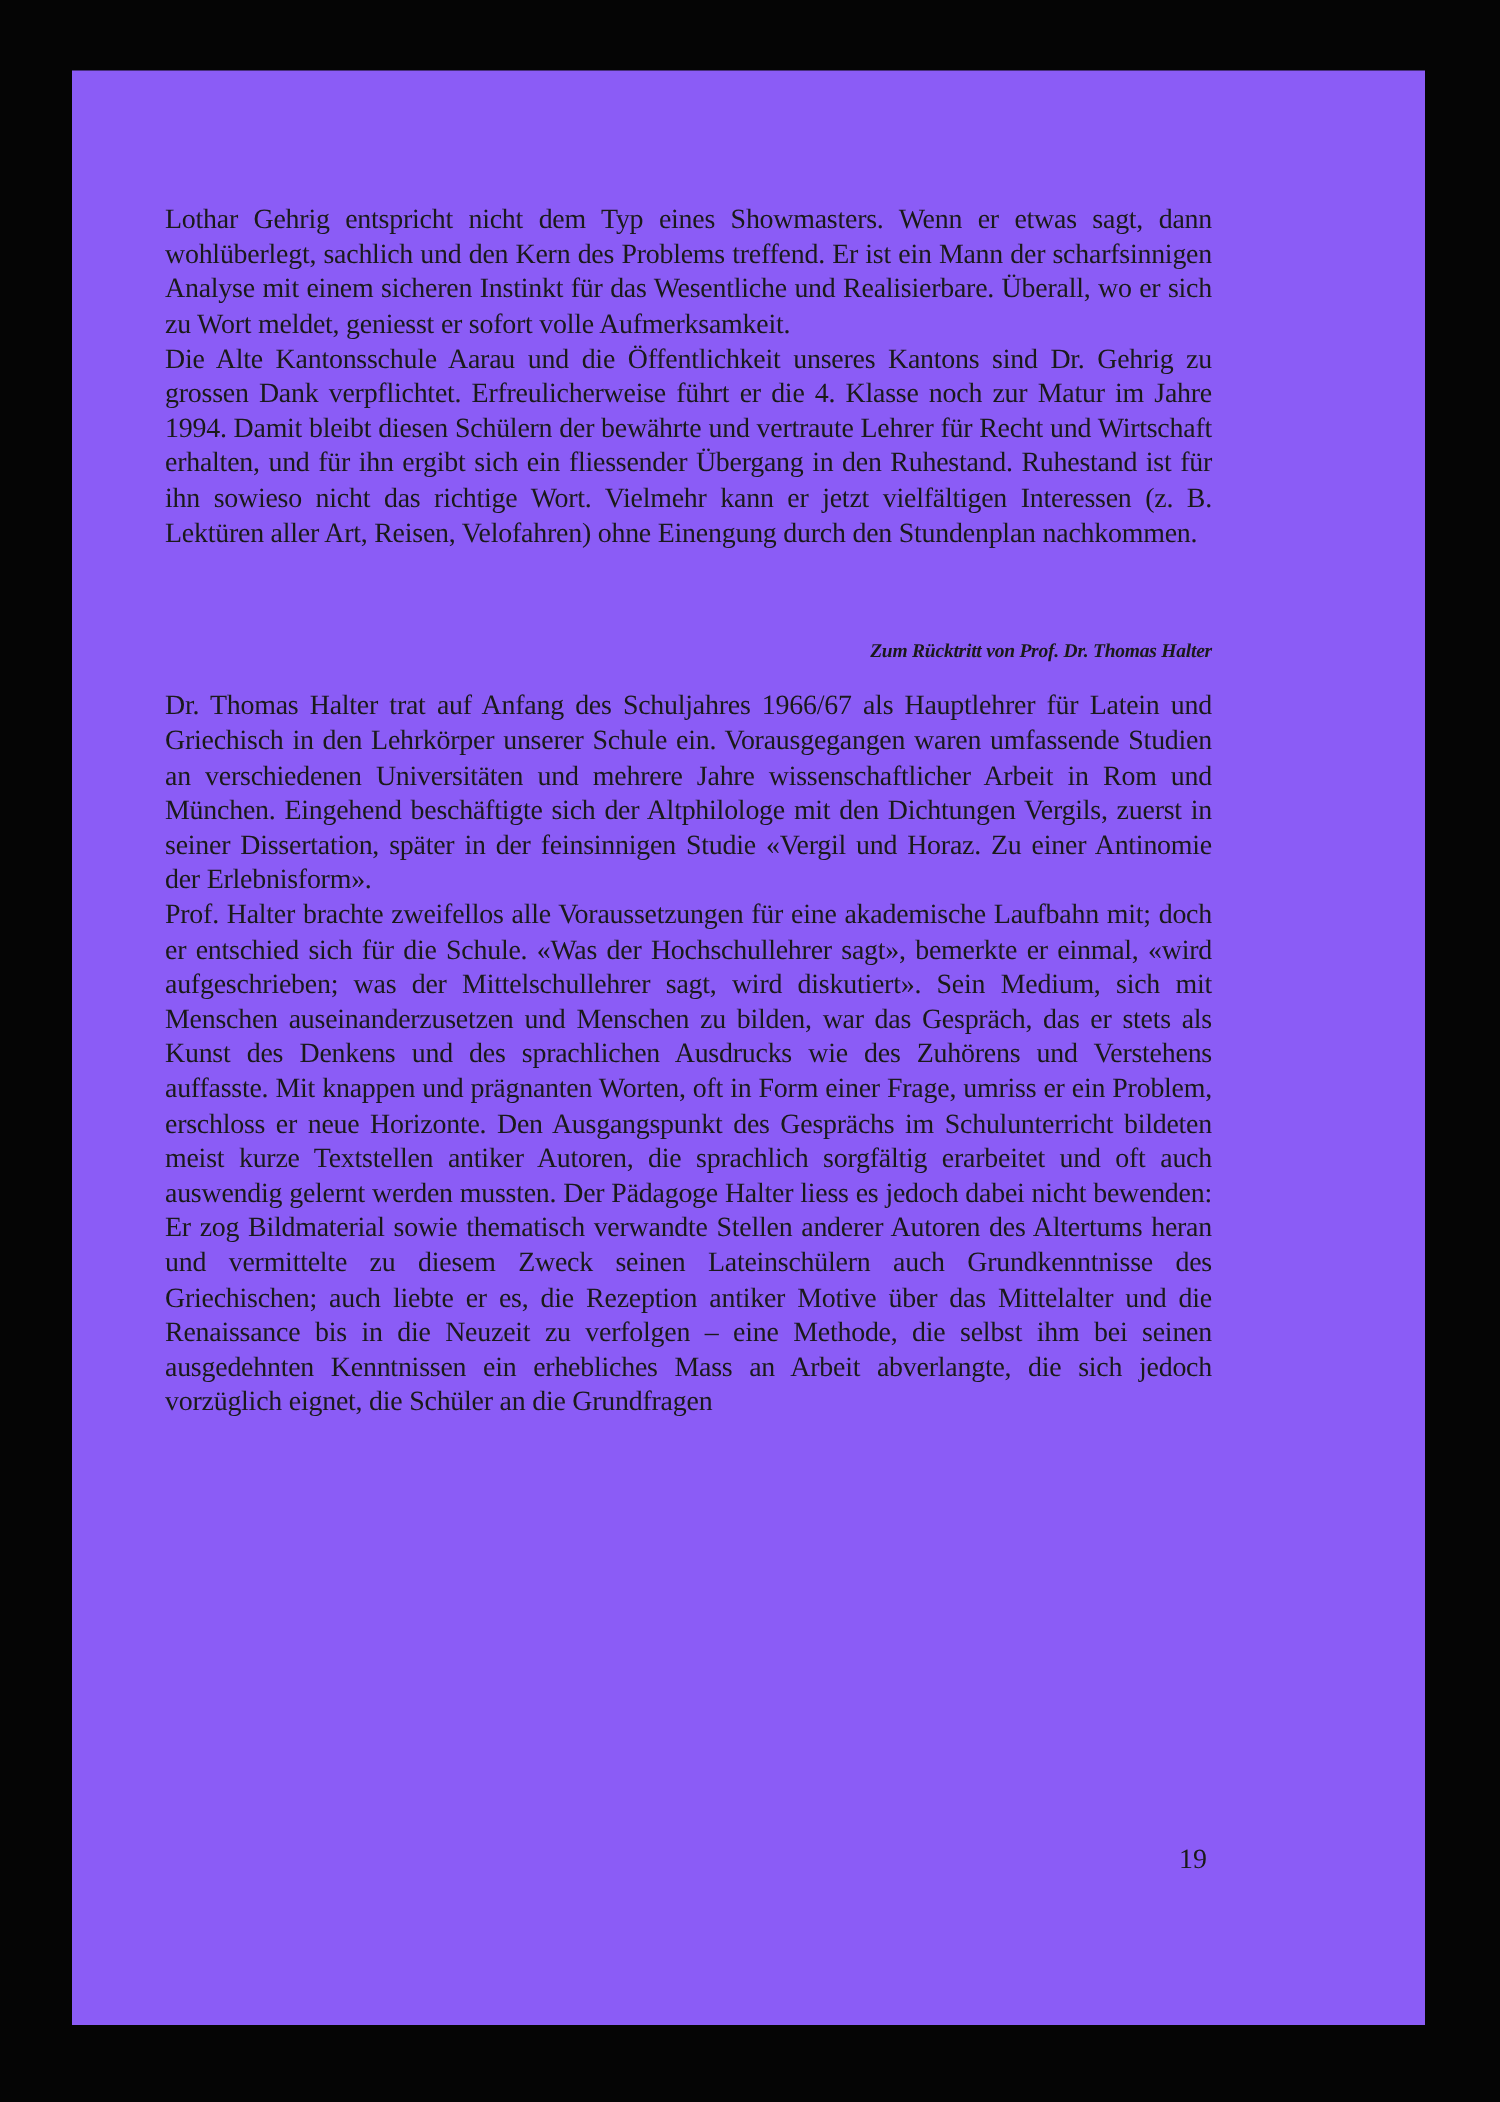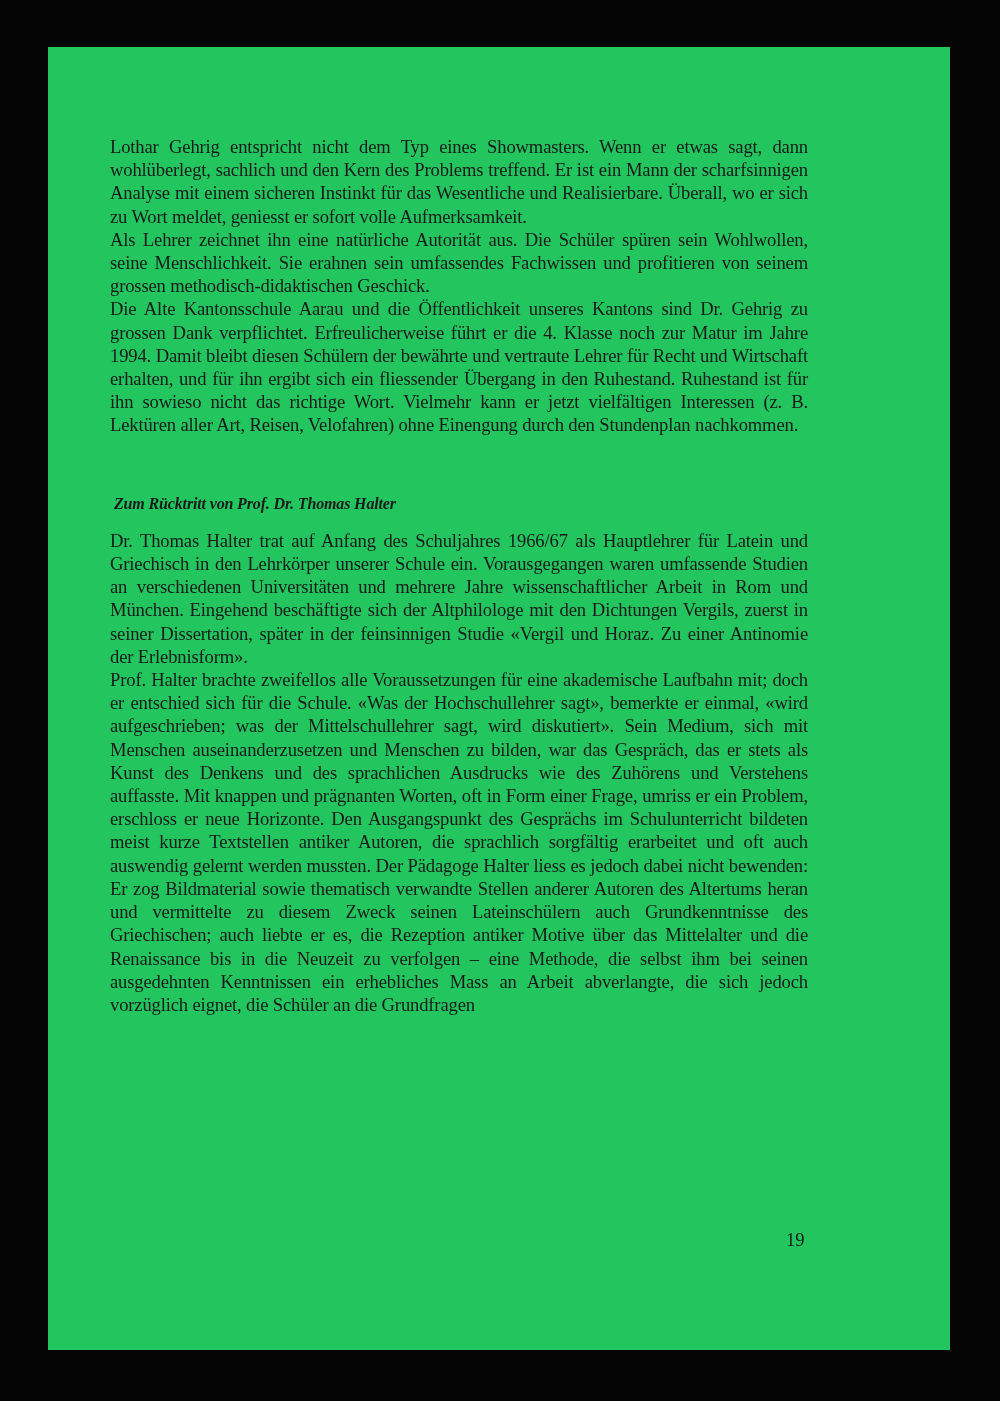--- a/index.html
+++ b/index.html
@@ -12,21 +12,21 @@
       height: 1401px;
       position: relative;
       overflow: hidden;
     }
     .page {
       position: absolute;
       left: 48px;
       top: 47px;
       width: 902px;
       height: 1303px;
-      background: #22c55e;
+      background: #8b5cf6;
     }
     .content {
       position: absolute;
       left: 62px;
       top: 88px;
       width: 698px;
       font-family: "Liberation Serif", "DejaVu Serif", serif;
       font-size: 18.6px;
       line-height: 23.2px;
       color: #1a1a1a;
@@ -34,41 +34,40 @@
       letter-spacing: -0.15px;
     }
     .para {
       margin: 0;
       text-align: justify;
       hyphens: manual;
     }
     .heading {
       margin: 55px 0 14px 4px;
       font-style: italic;
-      font-size: 16px;
-      text-align: left;
+      font-size: 13px;
+      text-align: right;
     }
     .page-number {
       position: absolute;
       left: 738px;
       top: 1182px;
       font-family: "Liberation Serif", "DejaVu Serif", serif;
       font-size: 18.6px;
       color: #1a1a1a;
       text-align: right;
     }
   </style>
 </head>
 <body>
 
 <div class="page">
   <div class="content">
     <section>
       <p class="para">Lothar Gehrig entspricht nicht dem Typ eines Showmasters. Wenn er etwas sagt, dann wohlüberlegt, sachlich und den Kern des Problems treffend. Er ist ein Mann der scharfsinnigen Analyse mit einem sicheren Instinkt für das Wesent­liche und Realisierbare. Überall, wo er sich zu Wort meldet, geniesst er sofort volle Aufmerksamkeit.</p>
-      <p class="para">Als Lehrer zeichnet ihn eine natürliche Autorität aus. Die Schüler spüren sein Wohlwollen, seine Menschlichkeit. Sie erahnen sein umfassendes Fachwissen und profitieren von seinem grossen methodisch-didaktischen Geschick.</p>
       <p class="para">Die Alte Kantonsschule Aarau und die Öffentlichkeit unseres Kantons sind Dr. Gehrig zu grossen Dank verpflichtet. Erfreulicherweise führt er die 4. Klasse noch zur Matur im Jahre 1994. Damit bleibt diesen Schülern der bewährte und vertraute Lehrer für Recht und Wirtschaft erhalten, und für ihn ergibt sich ein fliessender Übergang in den Ruhestand. Ruhestand ist für ihn sowieso nicht das richtige Wort. Vielmehr kann er jetzt vielfältigen Interessen (z. B. Lektüren aller Art, Reisen, Velofahren) ohne Einengung durch den Stundenplan nachkom­men.</p>
     </section>
     <section>
       <h2 class="heading">Zum Rücktritt von Prof. Dr. Thomas Halter</h2>
       <p class="para">Dr. Thomas Halter trat auf Anfang des Schuljahres 1966/67 als Hauptlehrer für Latein und Griechisch in den Lehrkörper unserer Schule ein. Vorausgegangen waren umfassende Studien an verschiedenen Universitäten und mehrere Jahre wissenschaftlicher Arbeit in Rom und München. Eingehend beschäftigte sich der Altphilologe mit den Dichtungen Vergils, zuerst in seiner Dissertation, später in der feinsinnigen Studie «Vergil und Horaz. Zu einer Antinomie der Erlebnisform».</p>
       <p class="para">Prof. Halter brachte zweifellos alle Voraussetzungen für eine akademische Laufbahn mit; doch er entschied sich für die Schule. «Was der Hochschullehrer sagt», bemerkte er einmal, «wird aufgeschrieben; was der Mittelschullehrer sagt, wird diskutiert». Sein Medium, sich mit Menschen auseinanderzusetzen und Menschen zu bilden, war das Gespräch, das er stets als Kunst des Denkens und des sprachlichen Ausdrucks wie des Zuhörens und Verstehens auffasste. Mit knappen und prägnanten Worten, oft in Form einer Frage, umriss er ein Problem, erschloss er neue Horizonte. Den Ausgangspunkt des Gesprächs im Schulunterricht bildeten meist kurze Textstellen antiker Autoren, die sprachlich sorgfältig erarbeitet und oft auch auswendig gelernt werden mussten. Der Pädagoge Halter liess es jedoch dabei nicht bewenden: Er zog Bildmaterial sowie thematisch verwandte Stellen anderer Autoren des Altertums heran und vermittelte zu diesem Zweck seinen Lateinschülern auch Grundkenntnisse des Griechischen; auch liebte er es, die Rezeption antiker Motive über das Mittelal­ter und die Renaissance bis in die Neuzeit zu verfolgen – eine Methode, die selbst ihm bei seinen ausgedehnten Kenntnissen ein erhebliches Mass an Arbeit abverlangte, die sich jedoch vorzüglich eignet, die Schüler an die Grundfragen</p>
     </section>
   </div>
   <div class="page-number">19</div>
 </div>

